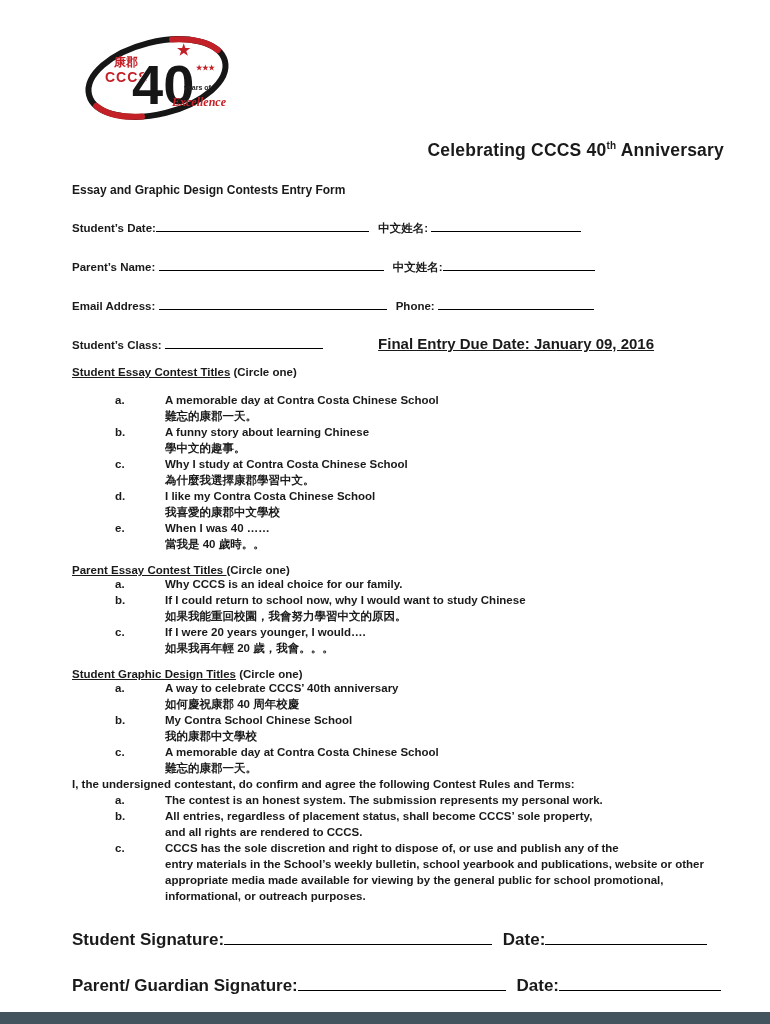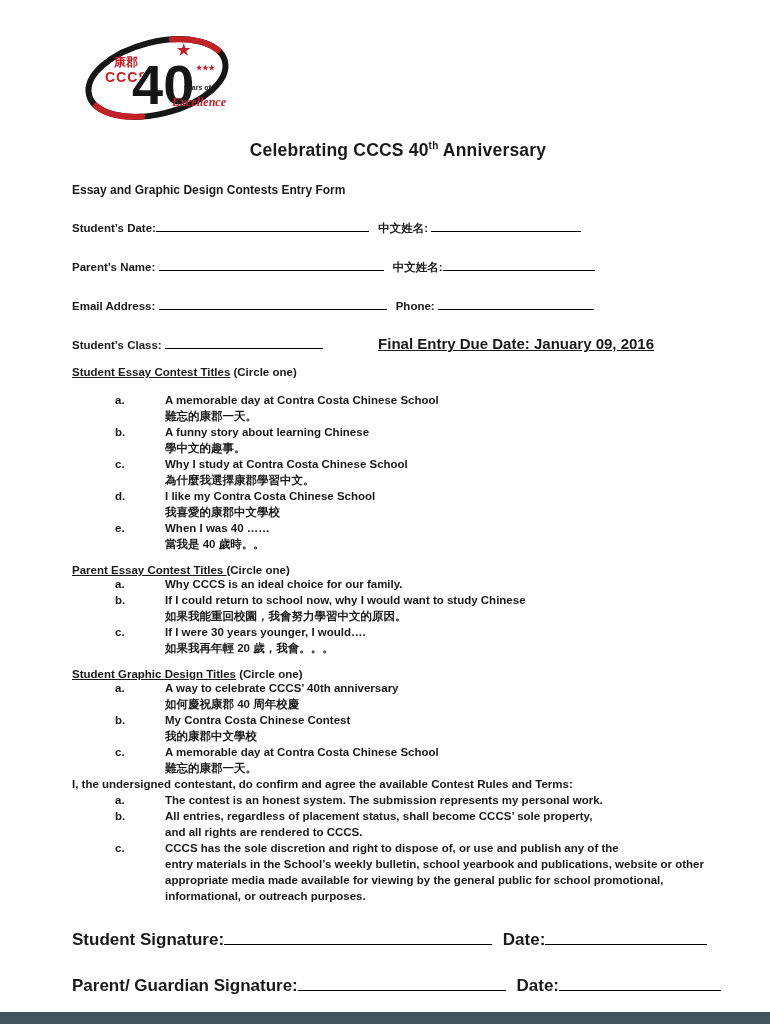--- a/index.html
+++ b/index.html
@@ -4,21 +4,21 @@
 <style>
   * { margin:0; padding:0; box-sizing:border-box; }
   html,body { width:770px; height:1024px; background:#ffffff; overflow:hidden; }
   body { font-family:"Liberation Sans", sans-serif; color:var(--ink,#1a1a1a); font-weight:700; position:relative; }
   .page { padding:28px 46px 0 72px; }
 
   .logo-wrap { text-align:left; margin-bottom:2px; }
   .logo-red { fill:var(--brand-red,#c42027); }
   .logo-ink { fill:#161616; }
 
-  .title { text-align:center; font-size:17.5px; margin-top:8px; letter-spacing:0.2px; }
+  .title { text-align:right; font-size:17.5px; margin-top:8px; letter-spacing:0.2px; }
   .title sup { font-size:10px; }
   .subtitle { font-size:12px; margin-top:22px; }
 
   .form-row { font-size:11.5px; margin-top:23px; white-space:nowrap; }
   .lbl { display:inline-block; }
   .blank { display:inline-block; border-bottom:1px solid #000; height:12px; vertical-align:baseline; }
   .ml6 { margin-left:6px; }
   .w213{width:213px} .w150{width:150px} .w225{width:225px} .w152{width:152px}
   .w228{width:228px} .w156{width:156px} .w158{width:158px}
   .w268{width:268px} .w208{width:208px} .w162{width:162px}
@@ -133,54 +133,54 @@
     <div class="item">
       <span class="letter">b.</span>
       <div class="item-text">
         <div class="en">If I could return to school now, why I would want to study Chinese</div>
         <div class="cn">如果我能重回校園，我會努力學習中文的原因。</div>
       </div>
     </div>
     <div class="item">
       <span class="letter">c.</span>
       <div class="item-text">
-        <div class="en">If I were 30 years younger, I would….</div>
+        <div class="en">If I were 20 years younger, I would….</div>
         <div class="cn">如果我再年輕 20 歲，我會。。。</div>
       </div>
     </div>
   </div>
 
   <div class="section">
     <div class="section-heading"><span class="u">Student Graphic Design Titles</span><span> (Circle one)</span></div>
 
     <div class="item">
       <span class="letter">a.</span>
       <div class="item-text">
         <div class="en">A way to celebrate CCCS’ 40th anniversary</div>
         <div class="cn">如何慶祝康郡 40 周年校慶</div>
       </div>
     </div>
     <div class="item">
       <span class="letter">b.</span>
       <div class="item-text">
-        <div class="en">My Contra Costa Chinese Contest</div>
+        <div class="en">My Contra School Chinese School</div>
         <div class="cn">我的康郡中文學校</div>
       </div>
     </div>
     <div class="item">
       <span class="letter">c.</span>
       <div class="item-text">
         <div class="en">A memorable day at Contra Costa Chinese School</div>
         <div class="cn">難忘的康郡一天。</div>
       </div>
     </div>
   </div>
 
   <div class="rules">
-    <div class="rules-intro">I, the undersigned contestant, do confirm and agree the available Contest Rules and Terms:</div>
+    <div class="rules-intro">I, the undersigned contestant, do confirm and agree the following Contest Rules and Terms:</div>
 
     <div class="item">
       <span class="letter">a.</span>
       <div class="item-text">
         <div>The contest is an honest system.  The submission represents my personal work.</div>
       </div>
     </div>
     <div class="item">
       <span class="letter">b.</span>
       <div class="item-text">

